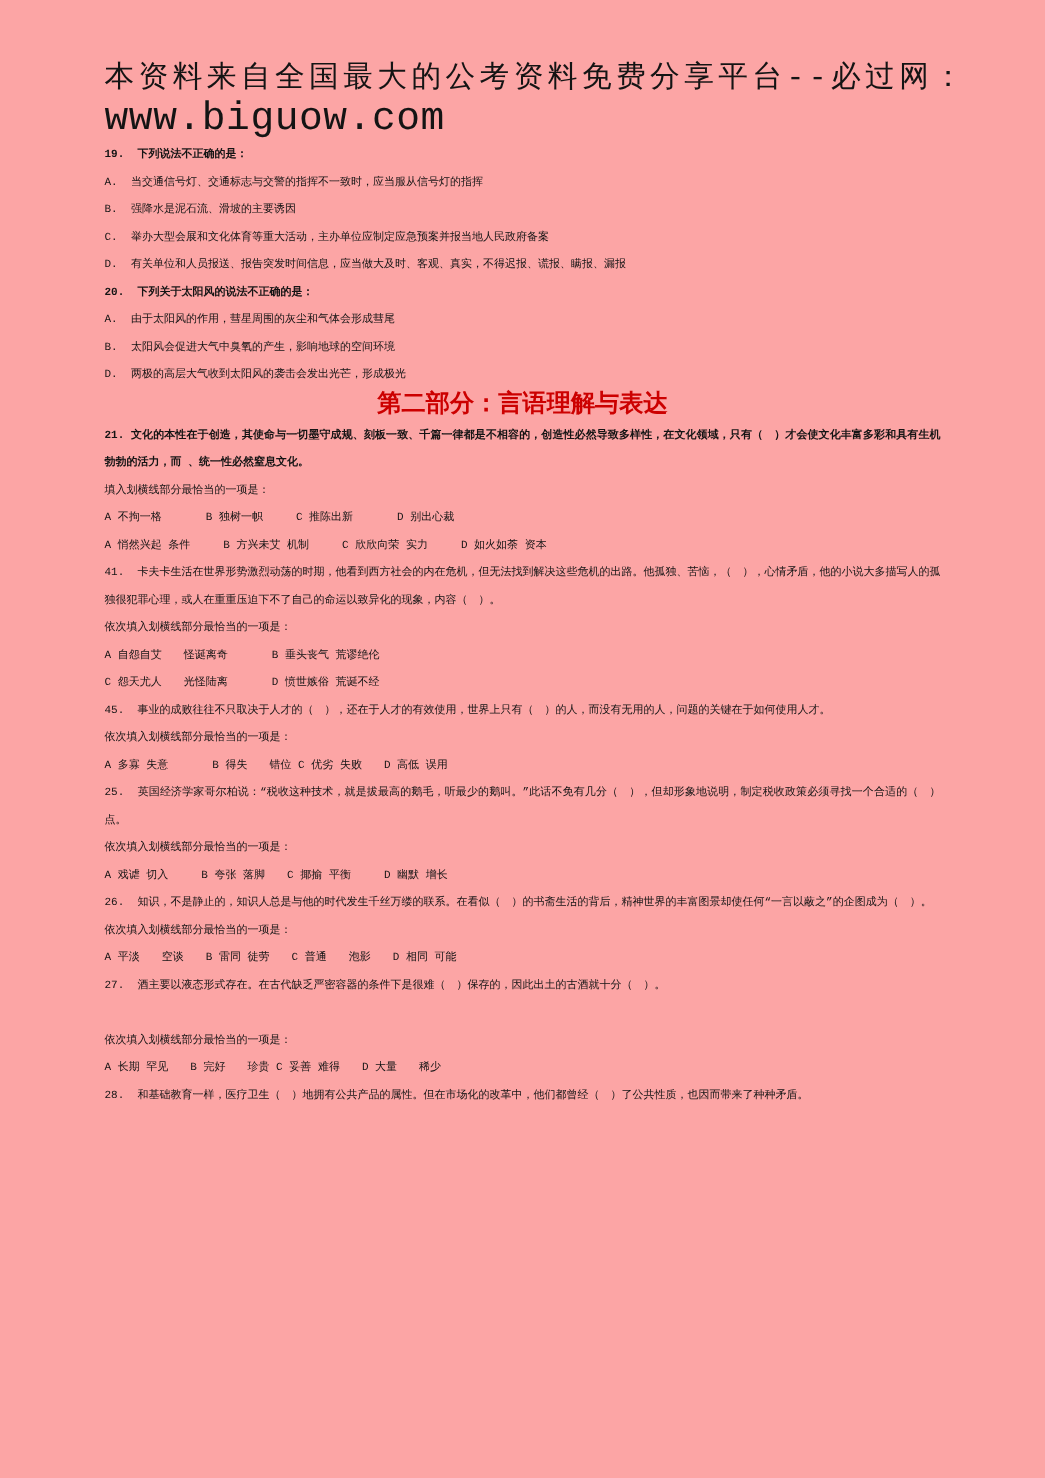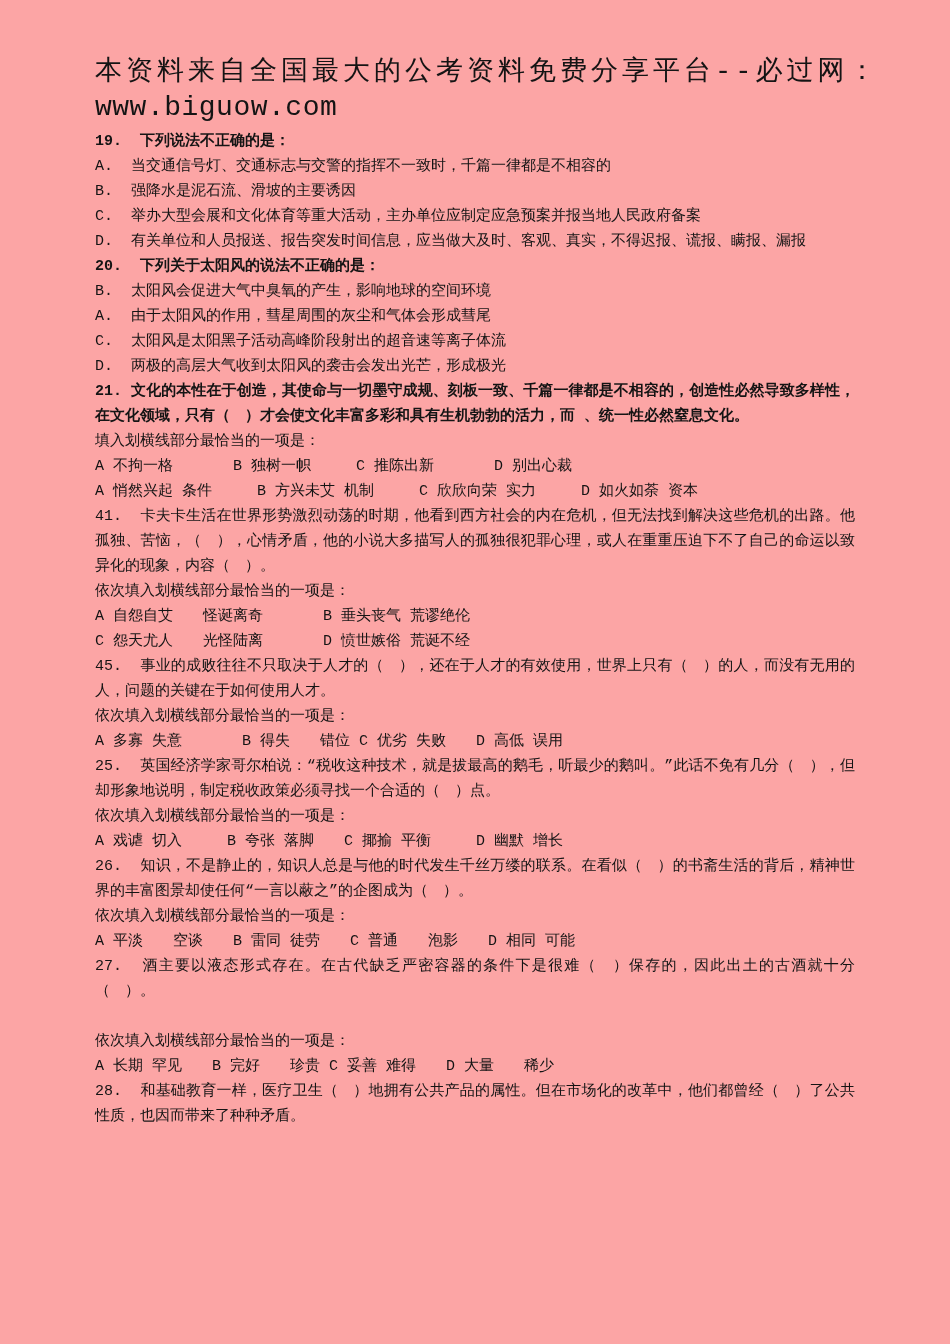--- a/index.html
+++ b/index.html
@@ -18,26 +18,26 @@
     width: 950px;
   }
   .promo { margin-bottom: 4px; }
   .promo-line {
     font-size: 27px;
     line-height: 36px;
     letter-spacing: 4px;
     white-space: nowrap;
   }
   .promo-url {
-    font-size: 28px;
+    font-size: 36px;
     line-height: 35px;
     letter-spacing: 0.5px;
   }
   .line, .stem {
-    font-size: 15px;
+    font-size: 10px;
     line-height: 25px;
     min-height: 25px;
     text-align: justify;
     white-space: pre-wrap;
   }
   .bold { font-weight: bold; }
   .section-title {
     font-size: 22px;
     line-height: 30px;
     min-height: 30px;
@@ -54,34 +54,34 @@
 <div class="page">
   <div class="content">
 
     <header class="promo">
       <div class="promo-line">本资料来自全国最大的公考资料免费分享平台--必过网：</div>
       <div class="promo-url">www.biguow.com</div>
     </header>
 
     <section>
       <div class="line bold">19.  下列说法不正确的是：</div>
-      <div class="line">A.  当交通信号灯、交通标志与交警的指挥不一致时，千篇一律都是不相容的</div>
+      <div class="line">A.  当交通信号灯、交通标志与交警的指挥不一致时，应当服从信号灯的指挥</div>
       <div class="line">B.  强降水是泥石流、滑坡的主要诱因</div>
       <div class="line">C.  举办大型会展和文化体育等重大活动，主办单位应制定应急预案并报当地人民政府备案</div>
       <div class="line">D.  有关单位和人员报送、报告突发时间信息，应当做大及时、客观、真实，不得迟报、谎报、瞒报、漏报</div>
     </section>
 
     <section>
       <div class="line bold">20.  下列关于太阳风的说法不正确的是：</div>
+      <div class="line">A.  由于太阳风的作用，彗星周围的灰尘和气体会形成彗尾</div>
       <div class="line">B.  太阳风会促进大气中臭氧的产生，影响地球的空间环境</div>
-      <div class="line">A.  由于太阳风的作用，彗星周围的灰尘和气体会形成彗尾</div>
-      <div class="line">C.  太阳风是太阳黑子活动高峰阶段射出的超音速等离子体流</div>
       <div class="line">D.  两极的高层大气收到太阳风的袭击会发出光芒，形成极光</div>
     </section>
 
+    <h1 class="section-title">第二部分：言语理解与表达</h1>
 
     <section>
       <div class="stem bold">21. 文化的本性在于创造，其使命与一切墨守成规、刻板一致、千篇一律都是不相容的，创造性必然导致多样性，在文化领域，只有（　）才会使文化丰富多彩和具有生机勃勃的活力，而 、统一性必然窒息文化。</div>
       <div class="line">填入划横线部分最恰当的一项是：</div>
       <div class="line">A 不拘一格　　　　B 独树一帜　　　C 推陈出新　　　　D 别出心裁</div>
     </section>
 
     <section>
       <div class="line">A 悄然兴起 条件　　　B 方兴未艾 机制　　　C 欣欣向荣 实力　　　D 如火如荼 资本</div>
     </section>

